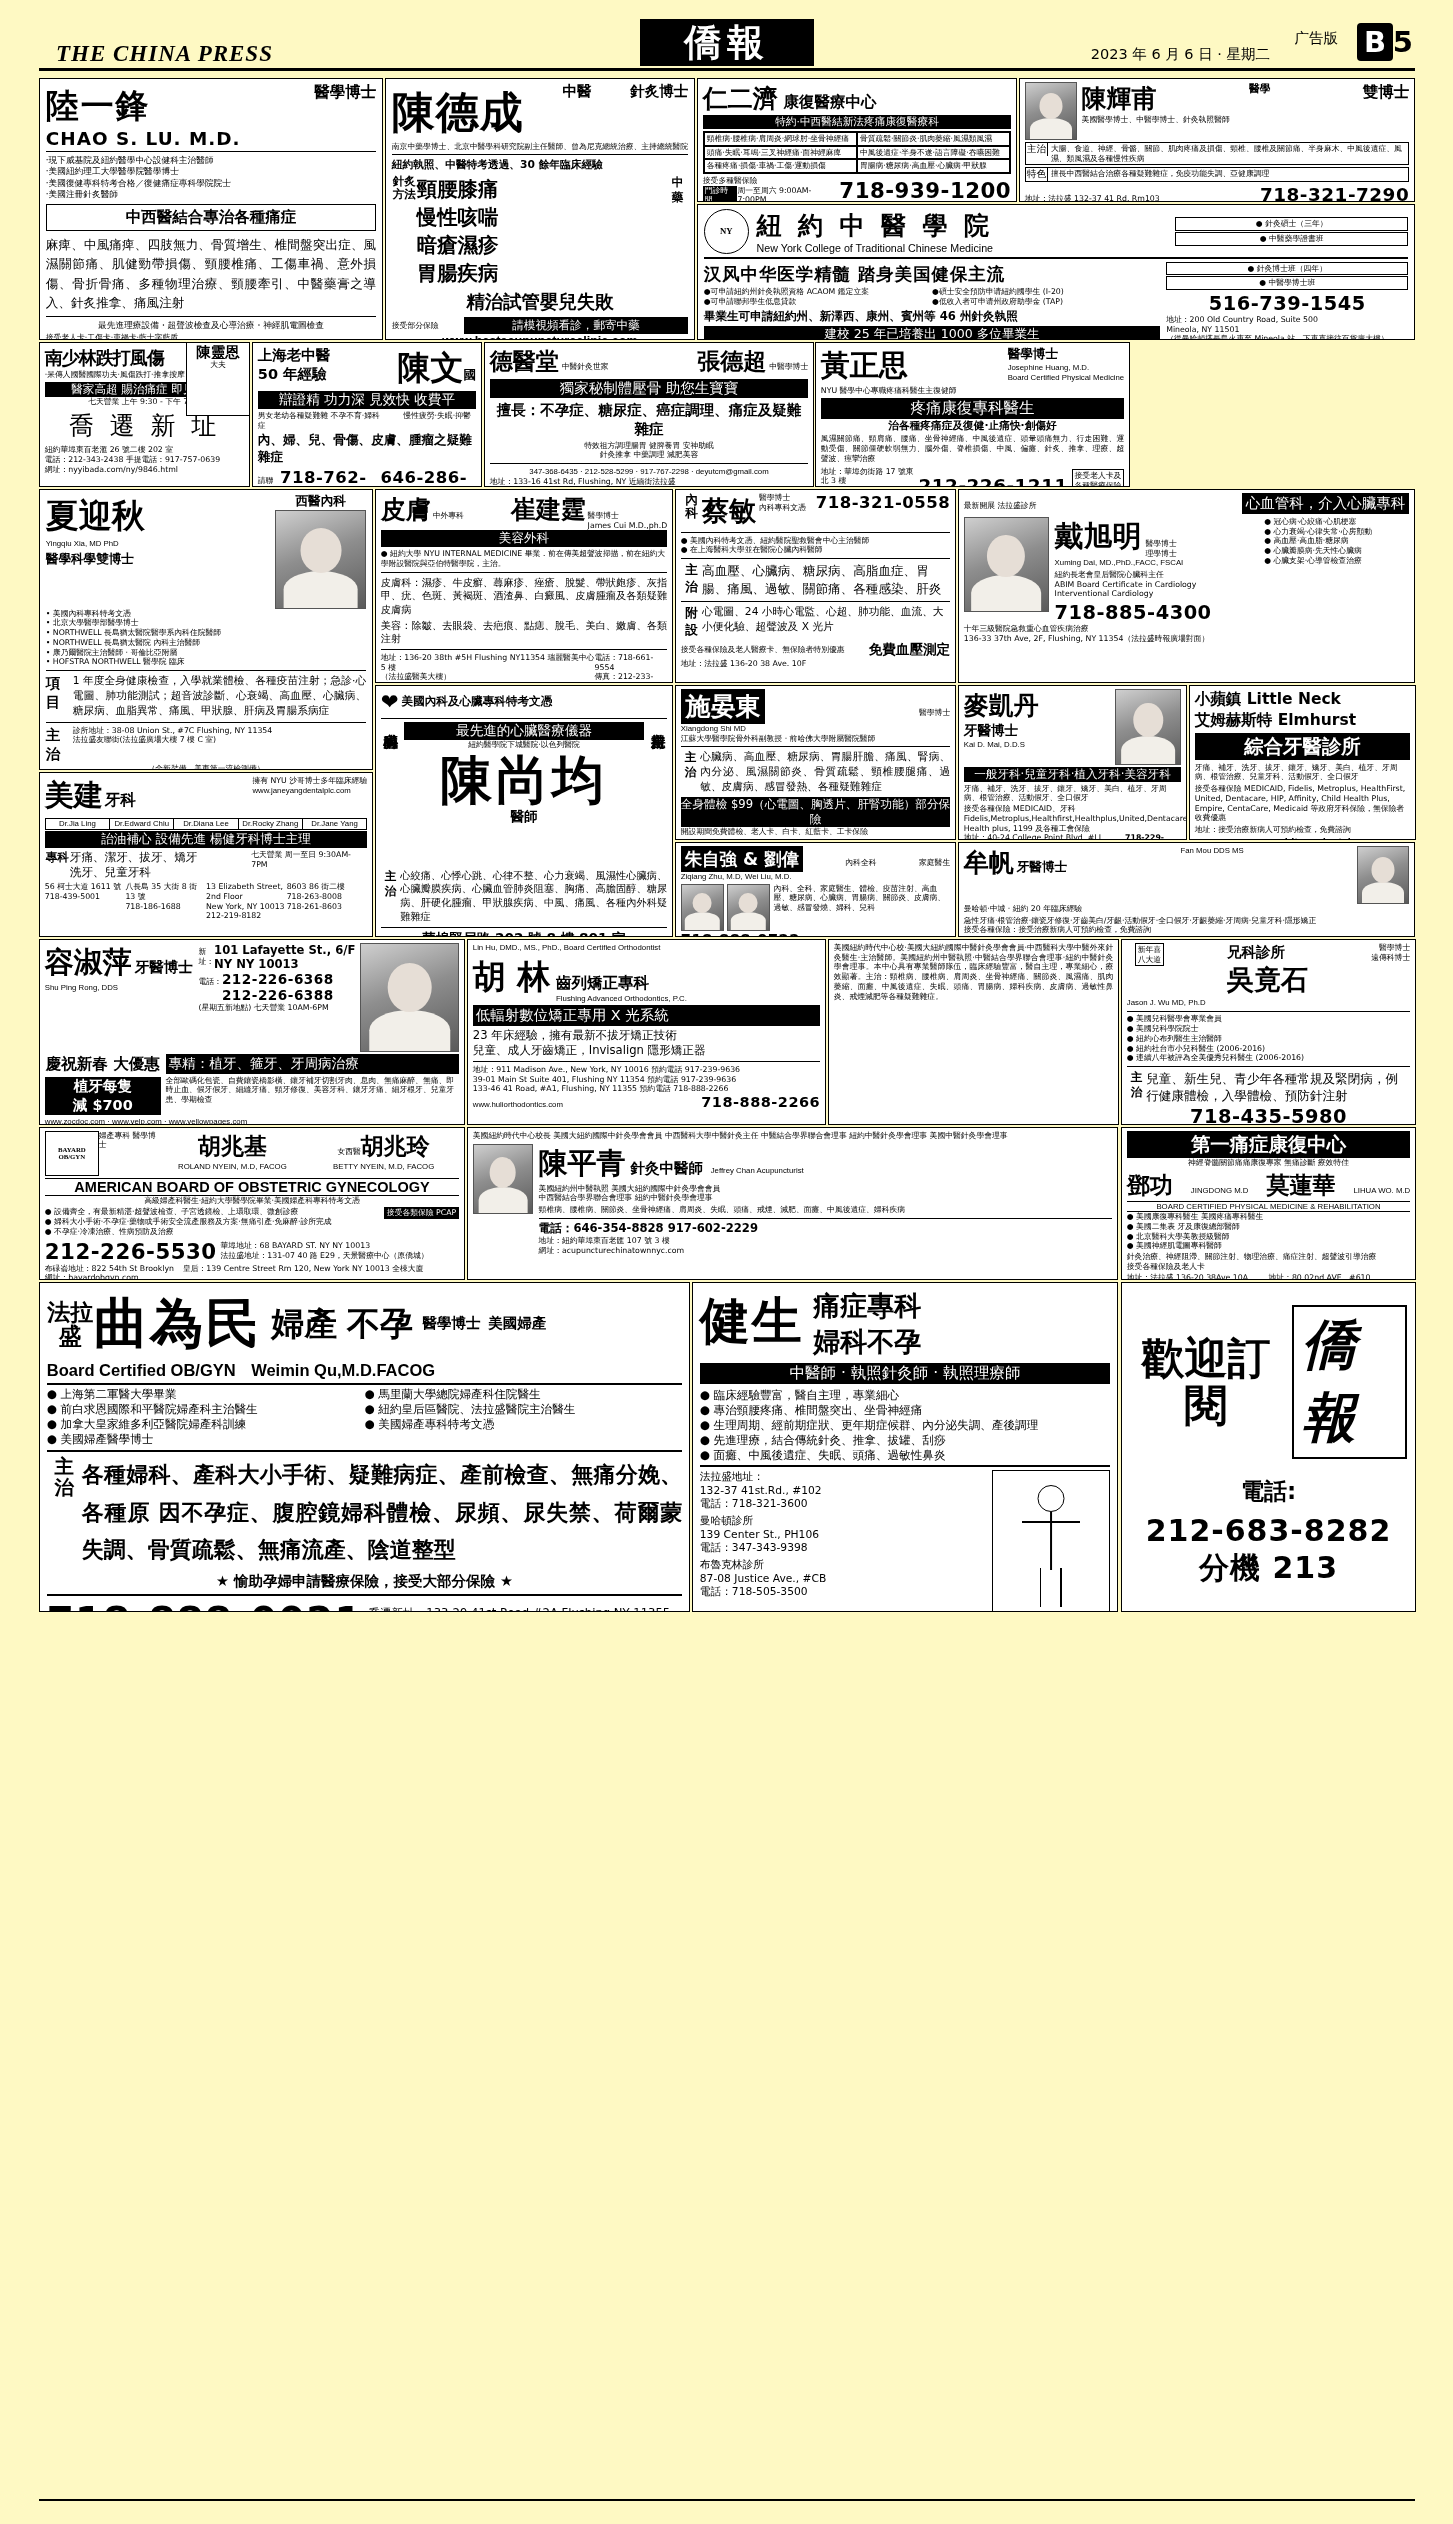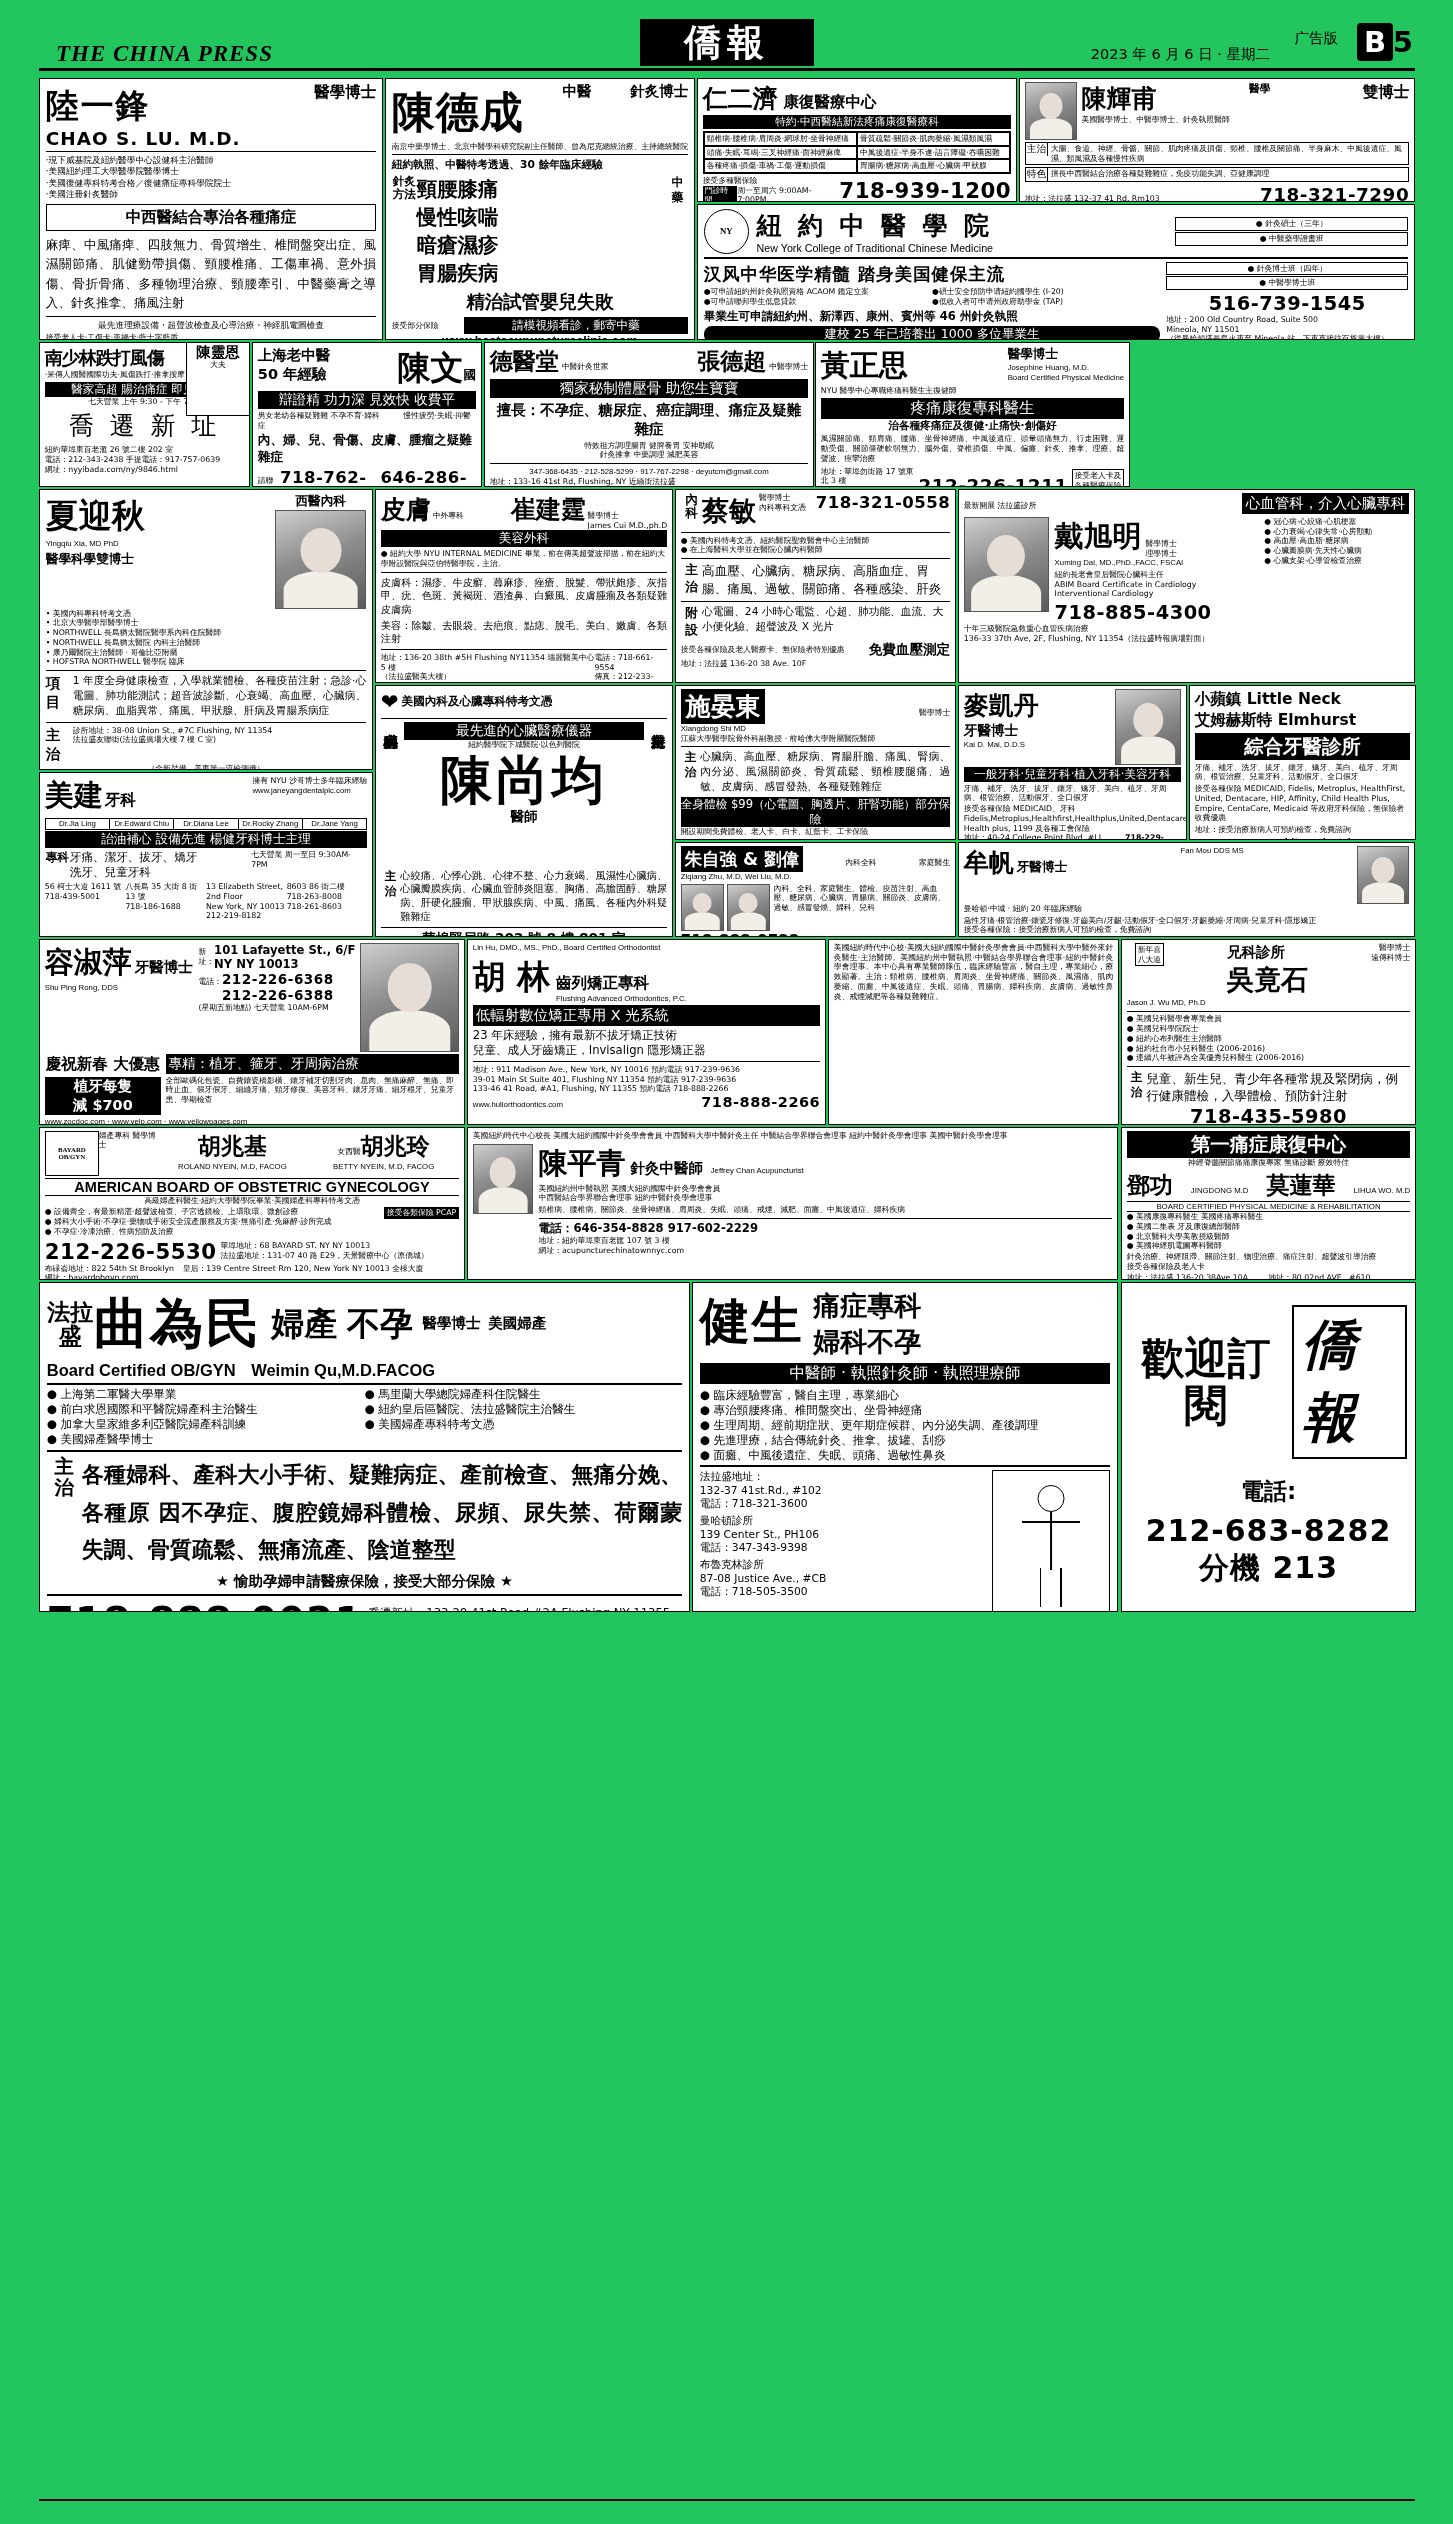--- a/index.html
+++ b/index.html
@@ -1,17 +1,17 @@
 <!DOCTYPE html>
 <html><head>
 <meta charset="utf-8">
 <style>
   html,body{margin:0;padding:0;background:#ffffff;}
   body{font-family:"Liberation Serif", serif;color:#000;}
-  #page{width:1454px;height:2525px;position:relative;background:#22c55e;overflow:hidden;}
+  #page{width:1454px;height:2525px;position:relative;background:#fef9c3;overflow:hidden;}
   .masthead{position:absolute;left:0;top:0;width:1454px;height:70px;}
   .mast-title{position:absolute;left:56px;top:41px;font-family:"Liberation Serif",serif;font-style:italic;font-weight:bold;font-size:23px;letter-spacing:1px;}
   .mast-logo{position:absolute;left:640px;top:19.4px;width:174px;height:47px;display:flex;align-items:center;justify-content:center;font-family:"DejaVu Sans",sans-serif;font-weight:bold;font-size:37px;color:#fff;background:#000;letter-spacing:5.8px;}
   .mast-date{position:absolute;right:184px;top:45px;font-size:14.5px;font-family:"DejaVu Sans",sans-serif;}
   .mast-sec{position:absolute;right:116px;top:29px;font-size:14.5px;font-family:"DejaVu Sans",sans-serif;}
   .mast-page{position:absolute;right:41px;top:25px;font-family:"DejaVu Sans",sans-serif;font-weight:bold;font-size:29px;}
   .mast-page .b{background:#000;color:#fff;padding:1.9px 6.8px;border-radius:3.9px;}
   .rule{position:absolute;left:39px;width:1376px;height:2.9px;background:#000;}
 
   .grid{position:absolute;left:39px;top:78px;width:1376px;height:2413px;}
@@ -187,21 +187,21 @@
               <div style="flex:1;">
                 <div class="zh tiny">●可申請紐約州針灸執照資格 ACAOM 鑑定立案</div>
                 <div class="zh tiny">●可申請聯邦學生低息貸款</div>
               </div>
               <div style="flex:1;">
                 <div class="zh tiny">●碩士安全預防申请紐約國學生 (I-20)</div>
                 <div class="zh tiny">●低收入者可申请州政府助學金 (TAP)</div>
               </div>
             </div>
             <div class="zh" style="font-size:11.6px;font-weight:bold;margin-top:1.9px;">畢業生可申請紐約州、新澤西、康州、賓州等 46 州針灸執照</div>
-            <div class="inv zh ctr" style="font-size:12.6px;margin-top:1.9px;border-radius:8px;">建校 25 年已培養出 1000 多位畢業生</div>
+            <div class="inv zh ctr" style="font-size:12.6px;margin-top:1.9px;">建校 25 年已培養出 1000 多位畢業生</div>
           </div>
           <div style="width:242px;margin-left:5.8px;">
             <div class="zh tiny bdr ctr" style="padding:1px;">● 針灸博士班（四年）</div>
             <div class="zh tiny bdr ctr" style="padding:1px;margin-top:1px;">● 中醫學博士班</div>
             <div class="phone ctr" style="font-size:19.4px;margin-top:1.9px;">516-739-1545</div>
             <div class="zh tiny" style="white-space:pre-line;">地址：200 Old Country Road, Suite 500
 Mineola, NY 11501</div>
             <div class="zh tiny">（從曼哈頓搭長島火車至 Mineola 站，下車直接往百貨廣大樓）</div>
           </div>
         </div>

